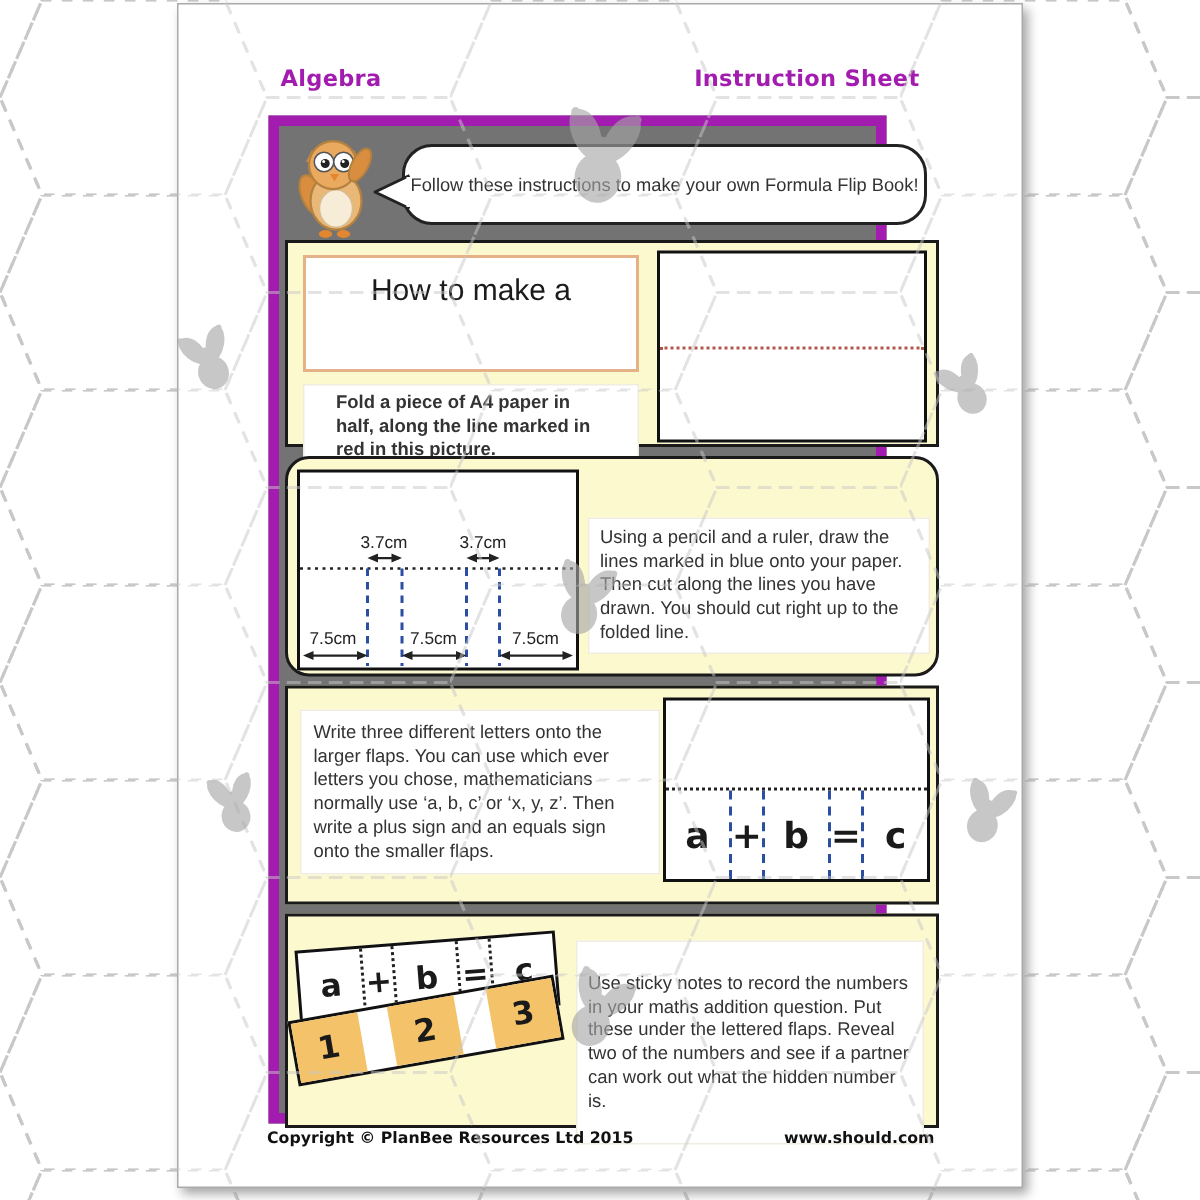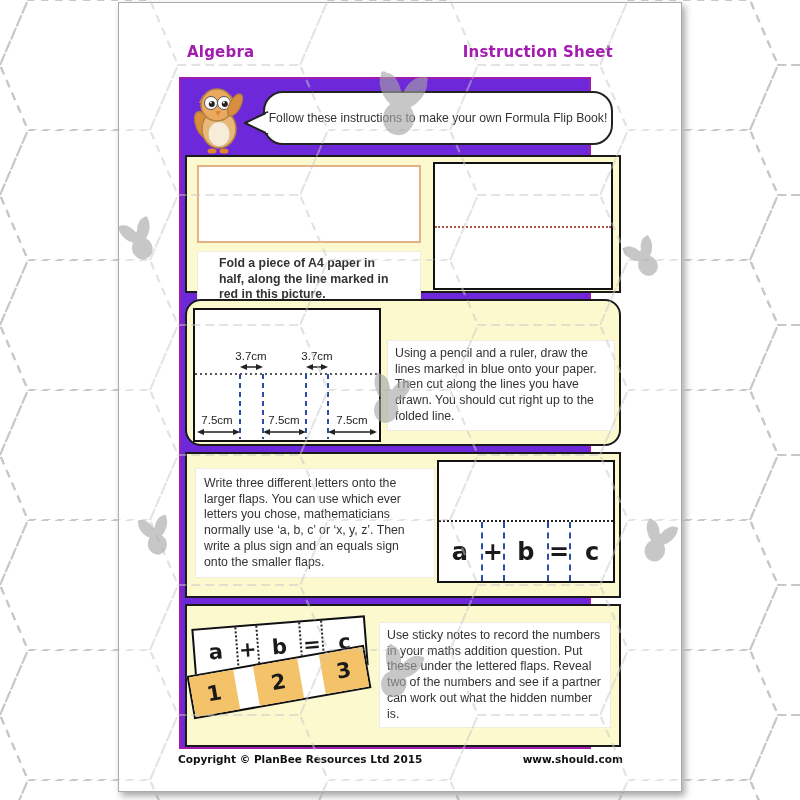--- a/index.html
+++ b/index.html
@@ -8,42 +8,42 @@
   .hexlayer{position:absolute;left:0;top:0;width:800px;height:800px;pointer-events:none;}
   .hex-base{z-index:0;}
   .hex-over{z-index:6;opacity:.5;}
   .beelayer{position:absolute;left:0;top:0;width:800px;height:800px;z-index:7;pointer-events:none;opacity:.62;}
   .page{position:absolute;left:118px;top:2px;width:562px;height:788px;background:#fff;z-index:1;
         border:1px solid #aaa;box-shadow:3px 4px 7px rgba(0,0,0,.35);}
   .hdr{position:absolute;top:40px;font-family:"DejaVu Sans",sans-serif;font-weight:bold;
        font-size:15px;color:#a21caf;letter-spacing:.2px;}
   .hdr-l{left:68px;}
   .hdr-r{right:68px;}
-  .mainbox{position:absolute;left:60px;top:74px;width:412px;height:672px;background:#6d28d9;
-           border:2px solid #a21caf;box-sizing:border-box;}
+  .mainbox{position:absolute;left:60px;top:74px;width:412px;height:672px;background:#737373;
+           border:7px solid #a21caf;box-sizing:border-box;}
   .owl{position:absolute;left:0px;top:2px;}
   .bubble{position:absolute;left:82px;top:12px;width:350px;height:54px;background:#fff;
           border:2px solid #222;border-radius:20px;box-sizing:border-box;
           display:flex;align-items:center;justify-content:center;}
   .bubble-txt{font-size:12.2px;color:#333;white-space:nowrap;}
   .tail{position:absolute;left:-22px;top:16px;}
   .sect{position:absolute;left:4px;width:436px;background:#fdf9cf;border:2px solid #1a1a1a;box-sizing:border-box;}
   .s1{top:76px;height:138px;}
   .s2{top:220px;height:147px;border-radius:16px;}
   .s3{top:373px;height:146px;}
   .s4{top:525px;height:143px;}
   .titlebox{position:absolute;left:10px;top:8px;width:224px;height:78px;background:#fff;
             border:2px solid #e5b287;box-sizing:border-box;text-align:center;
             font-size:20px;color:#1b1b1b;line-height:1.55;padding-top:7px;}
   .txtbox{position:absolute;background:#fff;border:1px solid #f0ede0;font-size:12.3px;
           line-height:1.28;color:#333;box-sizing:border-box;}
   .s1-txt{left:10px;top:94px;width:224px;padding:4px 21px;font-weight:bold;}
   .s2-txt{left:200px;top:39px;width:228px;padding:5px 7px;}
   .s3-txt{left:8px;top:14px;width:240px;padding:7px 8px;}
-  .s4-txt{left:192px;top:16px;width:232px;padding:5px 7px;}
+  .s4-txt{left:192px;top:16px;width:232px;padding:20px 7px;}
   .foldpic{position:absolute;left:246px;top:5px;width:180px;height:128px;background:#fff;
            border:2px solid #111;box-sizing:border-box;}
   .foldline{position:absolute;left:0;right:0;top:50%;border-top:2px dotted #b2554d;}
   .diagbox{position:absolute;left:6px;top:7px;width:188px;height:134px;background:#fff;
            border:2px solid #111;box-sizing:border-box;}
   .flapbox{position:absolute;left:250px;top:6px;width:178px;height:123px;background:#fff;
            border:2px solid #111;box-sizing:border-box;}
   .flap-dotline{position:absolute;left:0;right:0;top:58px;border-top:2px dotted #222;}
   .flap-cells{position:absolute;left:0;right:0;top:60px;bottom:0;display:flex;}
   .fcell{display:flex;align-items:center;justify-content:center;
@@ -123,20 +123,21 @@
       <div class="bubble">
         <svg class="tail" width="26" height="28" viewBox="0 0 26 28">
           <path d="M25,3 L2,14 L25,25" fill="#fff" stroke="#222" stroke-width="2" stroke-linejoin="round"></path>
           <rect x="23" y="4" width="3" height="20" fill="#fff"></rect>
         </svg>
         <span class="bubble-txt">Follow these instructions to make your own Formula Flip Book!</span>
       </div>
 
       <div class="sect s1">
         <div class="titlebox">
+          <div>How to make a</div>
         </div>
         <div class="txtbox s1-txt">Fold a piece of A4 paper in half, along the line marked in red in this picture.</div>
         <div class="foldpic">
           <div class="foldline"></div>
         </div>
       </div>
 
       <div class="sect s2">
         <div class="diagbox">
           <svg width="184" height="130" viewBox="0 0 184 130">

